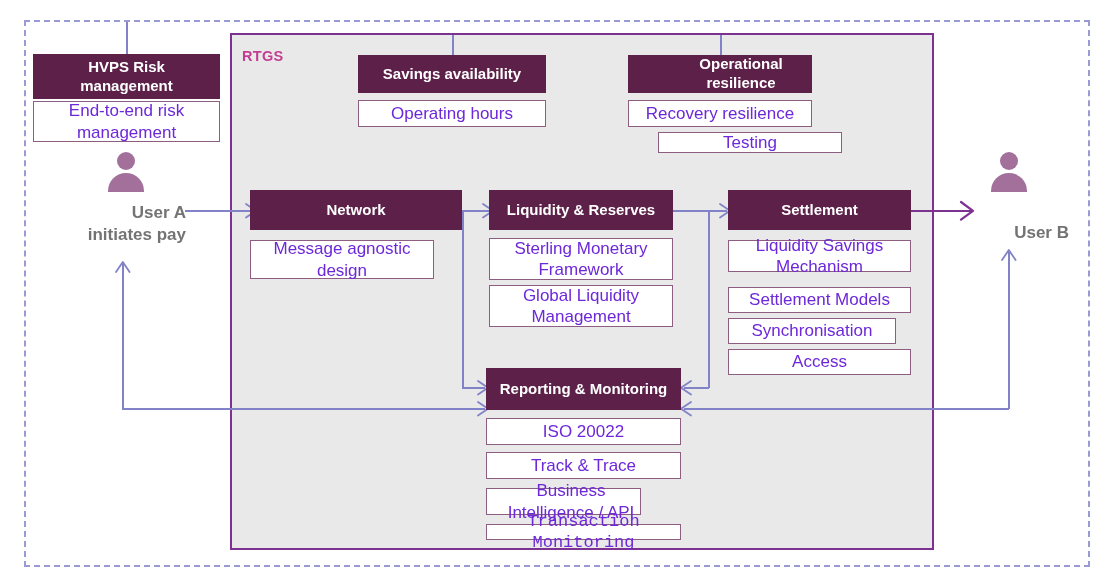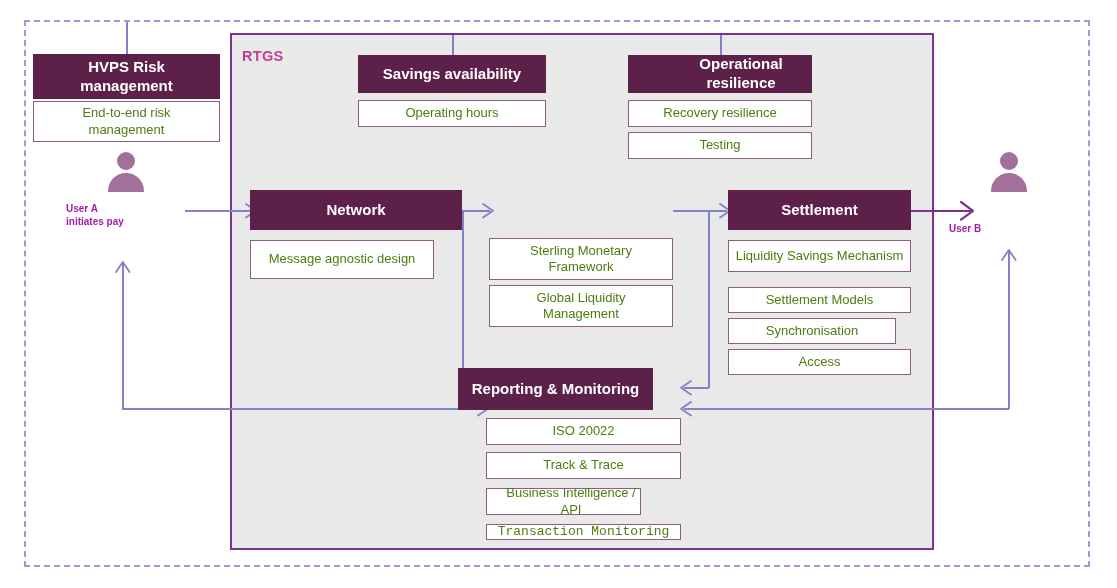--- a/index.html
+++ b/index.html
@@ -62,22 +62,22 @@
     justify-content: center;
     text-align: center;
     line-height: 1.25;
     box-sizing: border-box;
     padding: 2px 4px;
   }
   .sub {
     position: absolute;
     background: #ffffff;
     border: 1.4px solid #8e5d82;
-    color: #4d7c0f;
-    font-size: 13px;
+    color: #6d28d9;
+    font-size: 17px;
     display: flex;
     align-items: center;
     justify-content: center;
     text-align: center;
     line-height: 1.25;
     box-sizing: border-box;
     padding: 2px 4px;
   }
 
   
@@ -99,24 +99,24 @@
     position: absolute;
     left: 4px;
     top: 21px;
     width: 36px;
     height: 19px;
     background: #a3709c;
     border-radius: 18px 18px 0 0;
   }
   .person-label {
     position: absolute;
-    font-size: 10px;
+    font-size: 17px;
     font-weight: bold;
-    color: #a21caf;
-    text-align: left;
+    color: #737373;
+    text-align: right;
     line-height: 1.3;
     width: 120px;
   }
 
   
   .ln {            
     position: absolute;
     background: #8282c8;
   }
   .ln-dark {
@@ -204,45 +204,46 @@
   <div class="person-label" style="left:66px; top:202px;">
     <span>User A</span><br>
     <span>initiates pay</span>
   </div>
 
   <div class="hdr" style="left:358px; top:55px; width:188px; height:38px;">Savings availability</div>
   <div class="sub" style="left:358px; top:100px; width:188px; height:27px;">Operating hours</div>
 
   <div class="hdr" style="left:628px; top:55px; width:184px; height:38px;padding-left:46px;">Operational resilience</div>
   <div class="sub" style="left:628px; top:100px; width:184px; height:27px;">Recovery resilience</div>
-  <div class="sub" style="left:628px; top:132px; width:184px; height:27px;">Testing</div>
+  <div class="sub" style="left:658px; top:132px; width:184px; height:21px;">Testing</div>
 
   <div class="hdr" style="left:250px; top:190px; width:212px; height:40px;">Network</div>
   <div class="sub" style="left:250px; top:240px; width:184px; height:39px;">Message agnostic design</div>
 
+  <div class="hdr" style="left:489px; top:190px; width:184px; height:40px;">Liquidity &amp; Reserves</div>
   <div class="sub" style="left:489px; top:238px; width:184px; height:42px;">
     <span>
       <span>Sterling Monetary</span><br>
       <span>Framework</span>
     </span>
   </div>
   <div class="sub" style="left:489px; top:285px; width:184px; height:42px;">
     <span>
       <span>Global Liquidity</span><br>
       <span>Management</span>
     </span>
   </div>
 
   <div class="hdr" style="left:728px; top:190px; width:183px; height:40px;">Settlement</div>
   <div class="sub" style="left:728px; top:240px; width:183px; height:32px;">Liquidity Savings Mechanism</div>
   <div class="sub" style="left:728px; top:287px; width:183px; height:26px;">Settlement Models</div>
   <div class="sub" style="left:728px; top:318px; width:168px; height:26px;">Synchronisation</div>
   <div class="sub" style="left:728px; top:349px; width:183px; height:26px;">Access</div>
 
-  <div class="hdr" style="left:458px; top:368px; width:195px; height:42px;">Reporting &amp; Monitoring</div>
+  <div class="hdr" style="left:486px; top:368px; width:195px; height:42px;">Reporting &amp; Monitoring</div>
   <div class="sub" style="left:486px; top:418px; width:195px; height:27px;">ISO 20022</div>
   <div class="sub" style="left:486px; top:452px; width:195px; height:27px;">Track &amp; Trace</div>
   <div class="sub" style="left:486px; top:488px; width:155px; height:27px;padding-left:19px;">Business Intelligence / API</div>
   <div class="sub" style="left:486px; top:524px; width:195px; height:16px;font-family:Liberation Mono, monospace;">Transaction Monitoring</div>
 
   <div class="person" style="left:987px; top:152px;">
     <div class="head"></div>
     <div class="body"></div>
   </div>
   <div class="person-label" style="left:949px; top:222px;">

